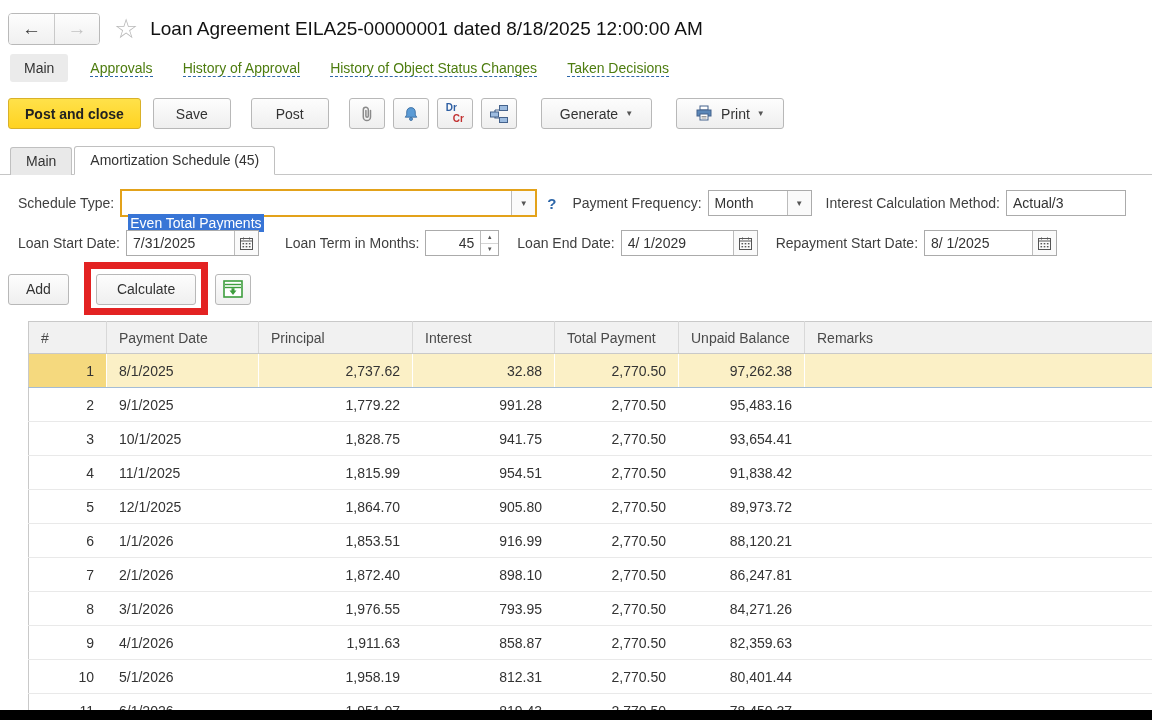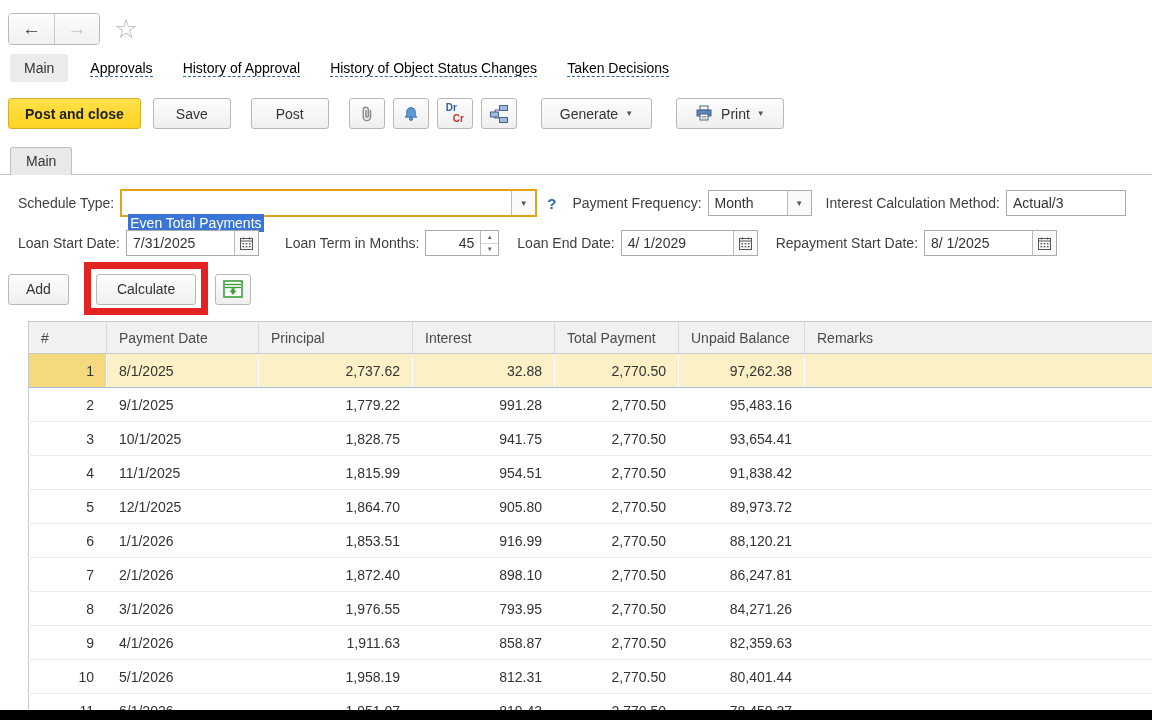--- a/index.html
+++ b/index.html
@@ -12,21 +12,21 @@
   .navbtn { width:45px; height:30px; display:flex; align-items:center; justify-content:center;
     font-size:19px; background:linear-gradient(#fdfdfd,#f0f0f0); cursor:pointer; }
   .navbtn.back { color:#3a3a3a; }
   .navbtn.fwd  { color:#c2c2c2; border-left:1px solid #c9c9c9; }
   .fav-star { font-size:27px; color:#b9b9b9; margin:0 12px 0 14px; line-height:1; }
   .win-title { font-size:19px; color:#111; white-space:nowrap; }
 
   
   .nav-row { display:flex; align-items:center; height:36px; padding-left:10px; }
   .nav-chip { background:#ebebeb; border-radius:3px; padding:6px 14px; font-size:14px; color:#333; margin-right:22px; }
-  .nav-link { color:#000000; font-size:14px; text-decoration:none; border-bottom:1px dashed #2d66a8;
+  .nav-link { color:#4d7c0f; font-size:14px; text-decoration:none; border-bottom:1px dashed #2d66a8;
     margin-right:30px; cursor:pointer;text-align:right; }
 
   
   .toolbar { display:flex; align-items:center; padding:8px 0 6px 8px; margin-top:4px; }
   .btn { display:inline-flex; align-items:center; justify-content:center; height:31px;
     background:linear-gradient(#fdfdfd,#efefef); border:1px solid #b8b8b8; border-radius:3px;
     font-size:14px; color:#333; padding:0 18px; cursor:pointer; white-space:nowrap; }
   .btn-yellow { background:linear-gradient(#ffe14a,#ffd321); border-color:#d9b129; font-weight:bold; color:#222; padding:0 16px; }
   .iconbtn { width:36px; padding:0; }
   .gap12 { margin-left:12px; } .gap20 { margin-left:20px; } .gap8 { margin-left:8px; } .gap24 { margin-left:24px; }
@@ -87,20 +87,21 @@
 <div class="header-bar">
   <div class="navgroup">
     <div class="navbtn back">
         <span>←</span>
       </div>
     <div class="navbtn fwd">
         <span>→</span>
       </div>
   </div>
   <span class="fav-star">☆</span>
+  <span class="win-title">Loan Agreement EILA25-00000001 dated 8/18/2025 12:00:00 AM</span>
 </div>
 
 <div class="nav-row">
     <span class="nav-chip">Main</span>
     <a class="nav-link">Approvals</a>
     <a class="nav-link">History of Approval</a>
     <a class="nav-link">History of Object Status Changes</a>
     <a class="nav-link">Taken Decisions</a>
   </div>
 
@@ -155,20 +156,21 @@
         <line x1="6.5" y1="13" x2="11.5" y2="13" stroke="#9a9a9a"></line>
       </svg>
     </span>
     <span>Print</span>
       <span class="caret">▼</span>
   </button>
 </div>
 
 <div class="tabstrip">
     <div class="ptab">Main</div>
+    <div class="ptab active">Amortization Schedule (45)</div>
   </div>
 
 <div class="form">
   <div class="frow">
     <span class="flabel">Schedule Type:</span>
     <span class="field combo-focus" style="width:417px;">
       <span class="txt" style="flex:1;margin-top:40px;"><span class="sel-text">Even Total Payments</span></span>
       <span class="seg" style="font-size:8px;color:#555;">▼</span>
     </span>
     <span class="help-q">?</span>

